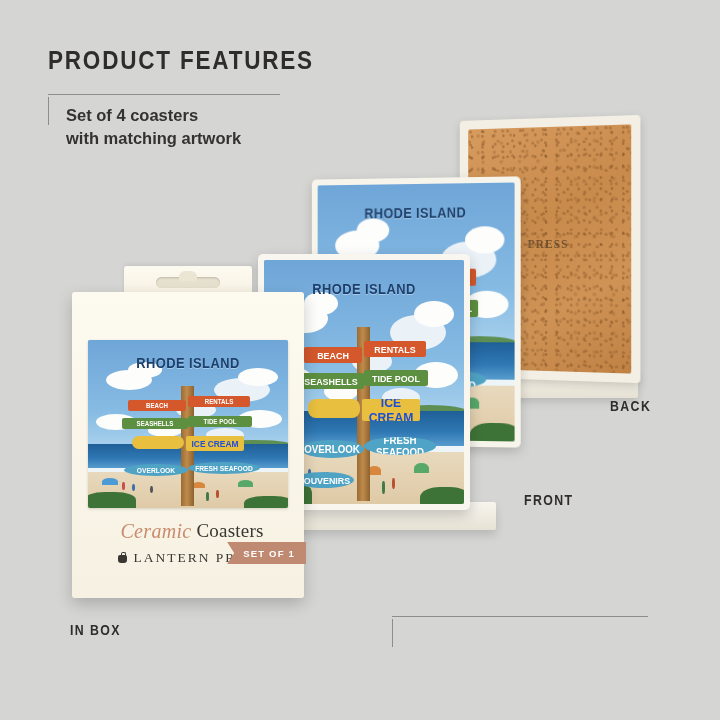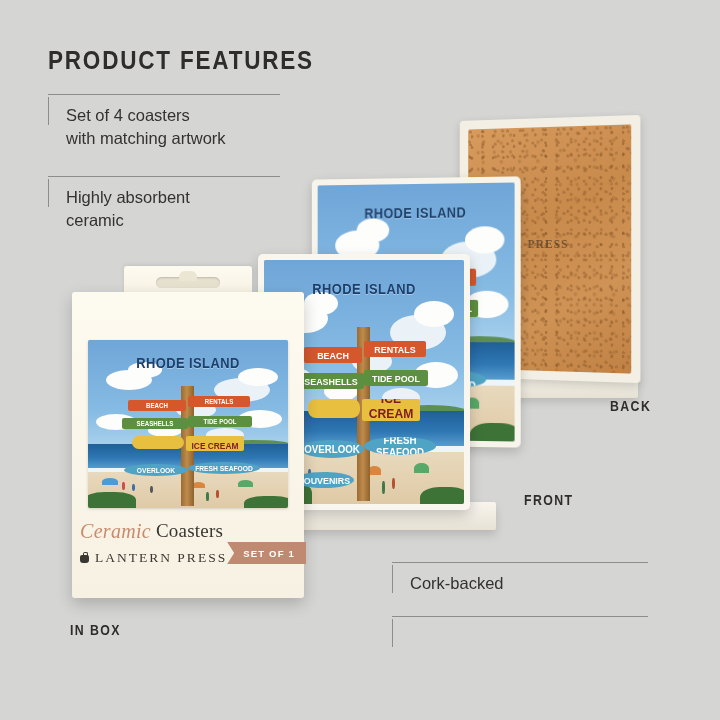--- a/index.html
+++ b/index.html
@@ -16,21 +16,21 @@
     position:absolute;left:48px;top:46px;
     font-family:"Liberation Sans", sans-serif;
     font-weight:700;font-size:25px;letter-spacing:2.0px;
     color:#2e2d2b;transform:scaleX(.90);transform-origin:left center;
     white-space:nowrap;
   }
 
   
   .feat{position:absolute;}
   .feat .rule{height:1px;background:#8d8d8a;width:100%;}
-  .feat .body{display:flex;}
+  .feat .body{display:flex;font-weight:bold;}
   .feat .tick{width:1px;background:#8d8d8a;margin-top:2px;height:28px;flex:none;}
   .feat .txt{
     font-size:16.5px;line-height:1.38;color:#33322f;
     padding-left:17px;padding-top:9px;white-space:pre-line;
   }
   #feat-set{left:48px;top:94px;width:232px;}
   #feat-abs{left:48px;top:176px;width:232px;}
   #feat-cork{left:392px;top:562px;width:256px;}
   #feat-usa{left:392px;top:616px;width:256px;}
 
@@ -53,21 +53,21 @@
   .surf{position:absolute;left:0;right:0;background:#eef5f8;}
   .sand{position:absolute;left:0;right:0;background:linear-gradient(#e8d9bd,#dfcaa6);}
   .headland{position:absolute;background:#5d8f53;border-radius:50% 50% 0 0;}
   .grass{position:absolute;background:#3e7338;border-radius:40% 40% 0 0;}
   .post{position:absolute;background:linear-gradient(90deg,#9a6b33,#c08b4b 45%,#8d6230);}
   .sign{position:absolute;display:flex;align-items:center;border-radius:3px;
         color:#fff;font-weight:700;overflow:hidden;}
   .sign span{width:100%;text-align:center;transform:scaleX(.9);}
   .sg-or{background:#d4582c;}
   .sg-gr{background:#5c8f3f;}
-  .sg-ye{background:#e8bf3e;color:#7f1d1d;align-items:flex-end;}
+  .sg-ye{background:#e8bf3e;color:#1d4ed8;}
   .sg-bl{background:#4fa3c4;}
   .title{
     position:absolute;font-weight:700;color:#1d3f6b;
     text-align:center;letter-spacing:.5px;transform:scaleX(.86);
     white-space:nowrap;text-shadow:0 1px 0 rgba(255,255,255,.35);
   }
   .person{position:absolute;border-radius:40%;}
   .umb{position:absolute;border-radius:50% 50% 0 0;}
 
   
@@ -139,21 +139,21 @@
     background:#e6e0ce;box-shadow:inset 0 1px 2px rgba(0,0,0,.18);
   }
   #box-tab .slot:after{
     content:"";position:absolute;left:50%;top:-6px;transform:translateX(-50%);
     width:18px;height:10px;border-radius:6px 6px 0 0;background:#ebe5d4;
   }
   #box-art{
     position:absolute;left:16px;top:48px;width:200px;height:168px;
     border-radius:2px;box-shadow:0 1px 3px rgba(0,0,0,.16);
   }
-  #box-brand{position:absolute;left:0;right:0;top:228px;text-align:left;margin-left:8px;}
+  #box-brand{position:absolute;left:0;right:0;top:228px;text-align:center;margin-left:8px;}
   .brand-line{display:inline-block;white-space:nowrap;}
   .brand-script{
     font-family:"Liberation Serif", serif;font-style:italic;
     font-size:20px;color:#c98a6d;letter-spacing:.3px;vertical-align:-1px;
   }
   .brand-serif{
     font-family:"Liberation Serif", serif;font-size:19px;color:#3a3733;
     letter-spacing:.2px;padding-left:5px;
   }
   .brand-lp{
@@ -188,36 +188,21 @@
 
   <div class="feat" id="feat-set">
     <div class="rule"></div>
     <div class="body">
       <div class="tick"></div>
       <div class="txt">Set of 4 coasters
 with matching artwork</div>
     </div>
   </div>
 
-  <div class="feat" id="feat-abs">
-    <div class="rule"></div>
-    <div class="body">
-      <div class="tick"></div>
-      <div class="txt">Highly absorbent
-ceramic</div>
-    </div>
-  </div>
-
-  <div class="feat" id="feat-cork">
-    <div class="rule"></div>
-    <div class="body">
-      <div class="tick"></div>
-      <div class="txt">Cork-backed</div>
-    </div>
-  </div>
+
 
   <div class="feat" id="feat-usa">
     <div class="rule"></div>
     <div class="body">
       <div class="tick"></div>
     </div>
   </div>
 
   <div id="back-base"></div>
   <div id="back-coaster">

